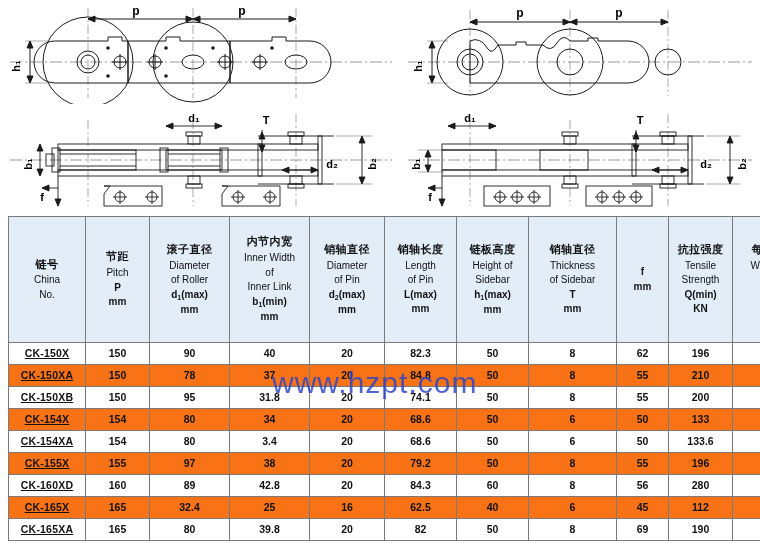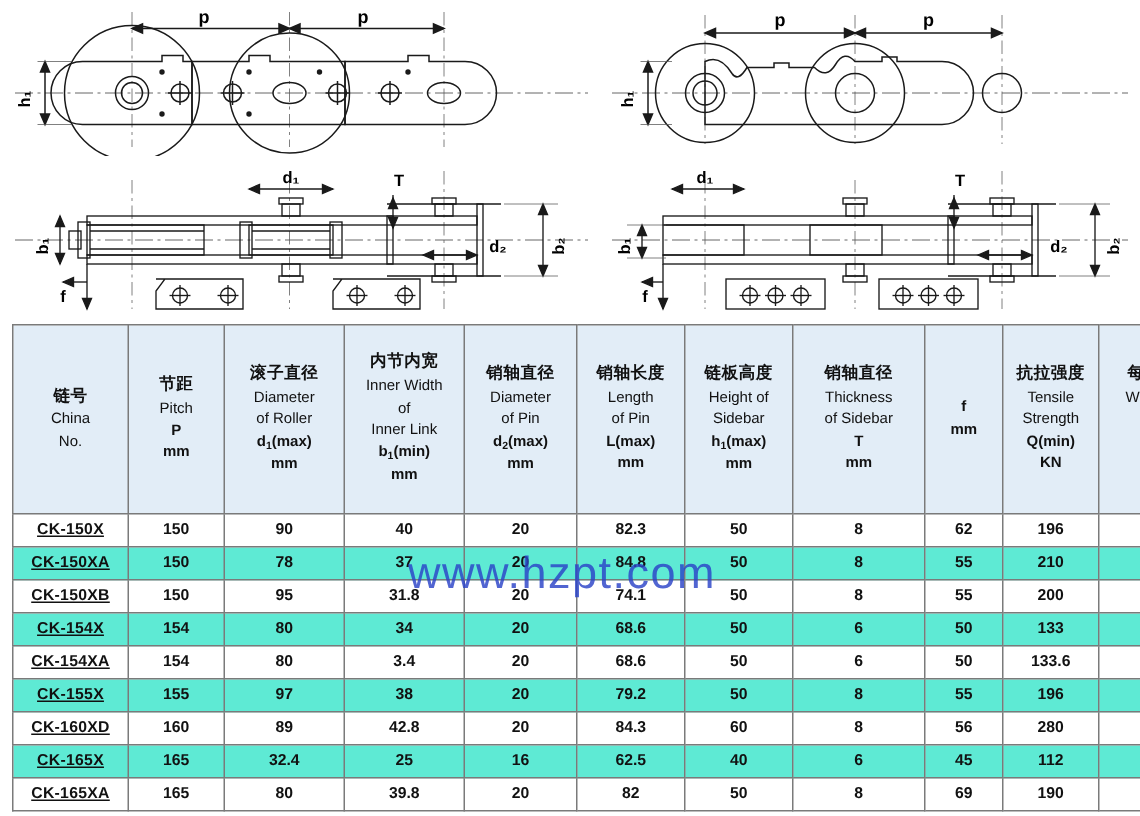--- a/index.html
+++ b/index.html
@@ -66,21 +66,21 @@
   .hdr-sym { font-size: 10px; font-weight: bold; display: block; }
   .hdr-unit { font-size: 10px; font-weight: bold; display: block; }
   .sub { font-size: 7px; vertical-align: -2px; }
 
   tbody td {
     height: 22px;
     font-size: 10.5px;
     font-weight: bold;
     background: #ffffff;
   }
-  tbody tr.alt td { background: #5eead4; }
+  tbody tr.alt td { background: #f97316; }
   td.model { font-size: 10.5px; letter-spacing: .2px; text-decoration: underline; }
 
   
   col.c0 { width: 77px; }
   col.c1 { width: 64px; }
   col.c2 { width: 80px; }
   col.c3 { width: 80px; }
   col.c4 { width: 75px; }
   col.c5 { width: 72px; }
   col.c6 { width: 72px; }

